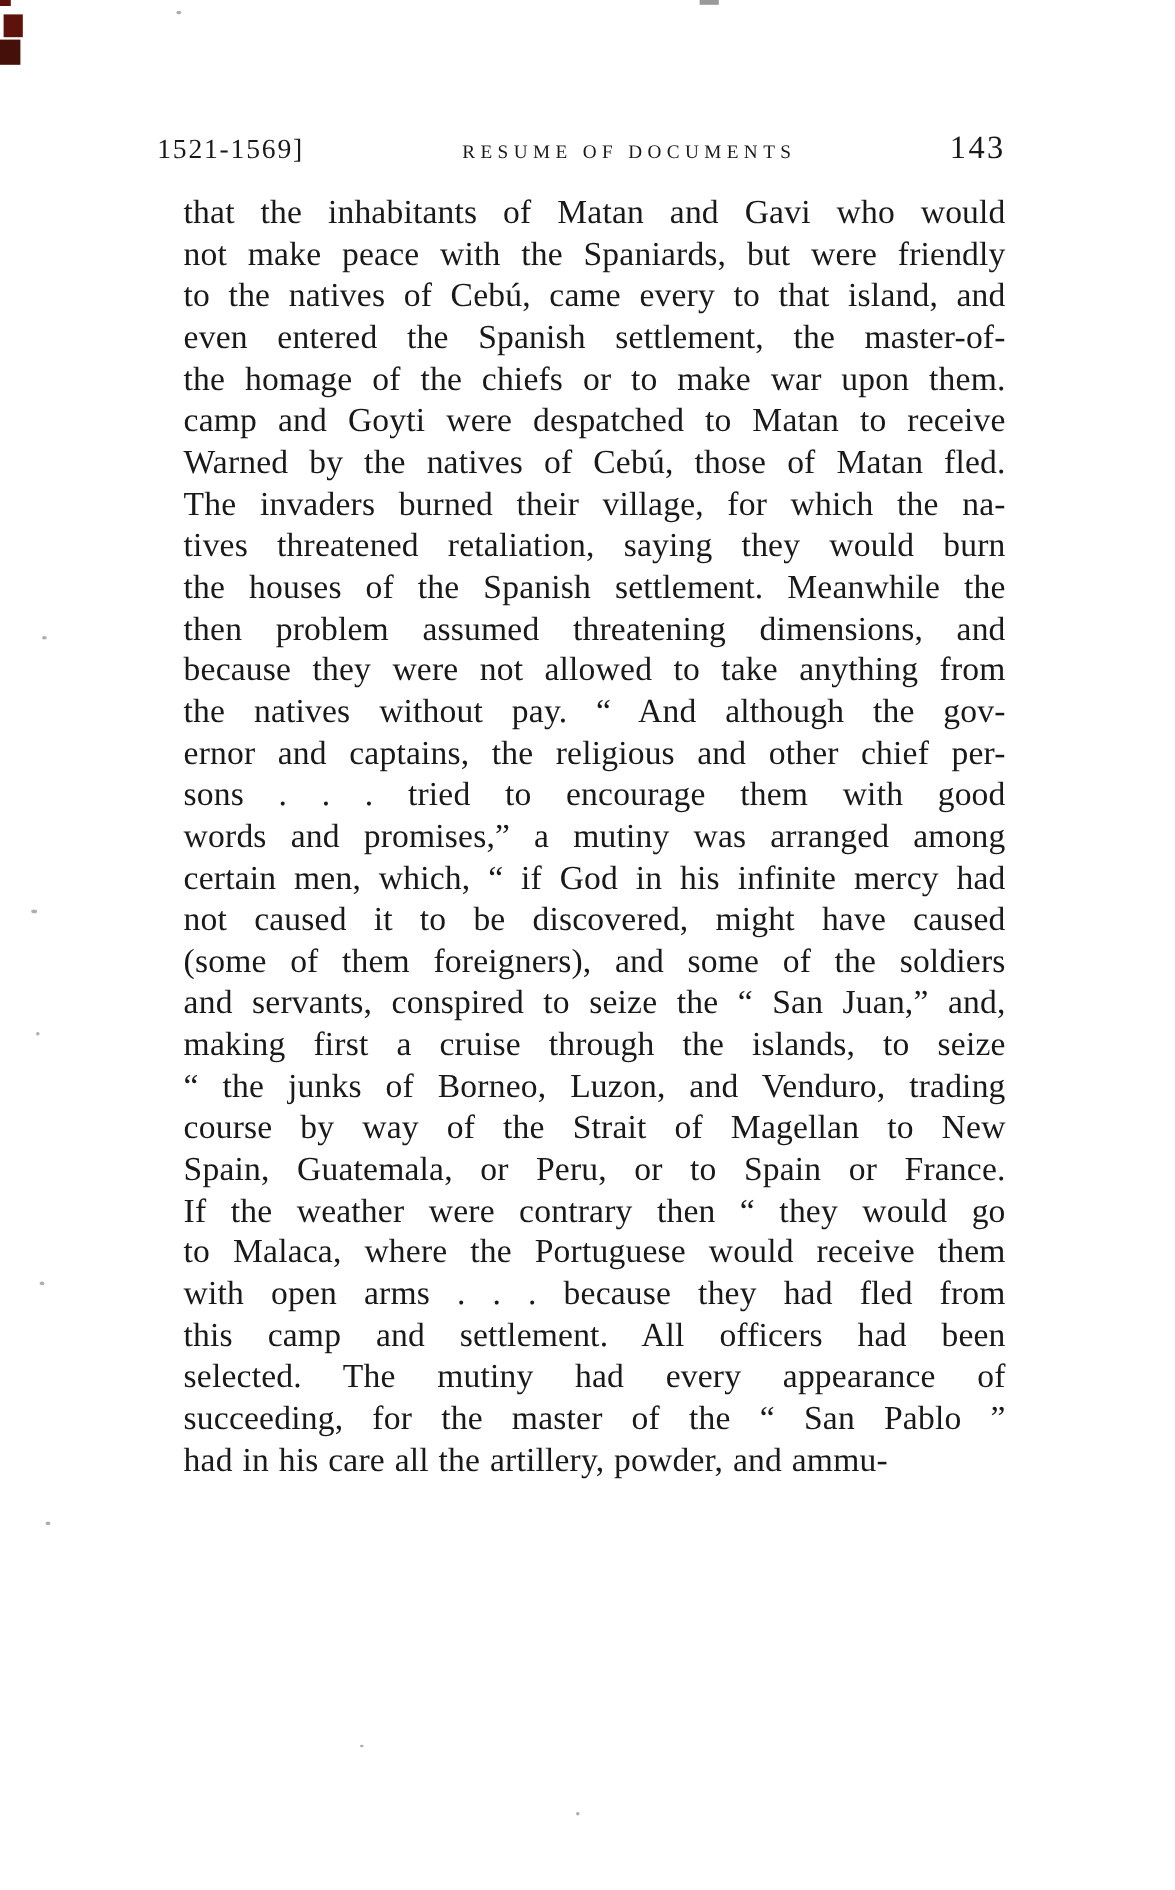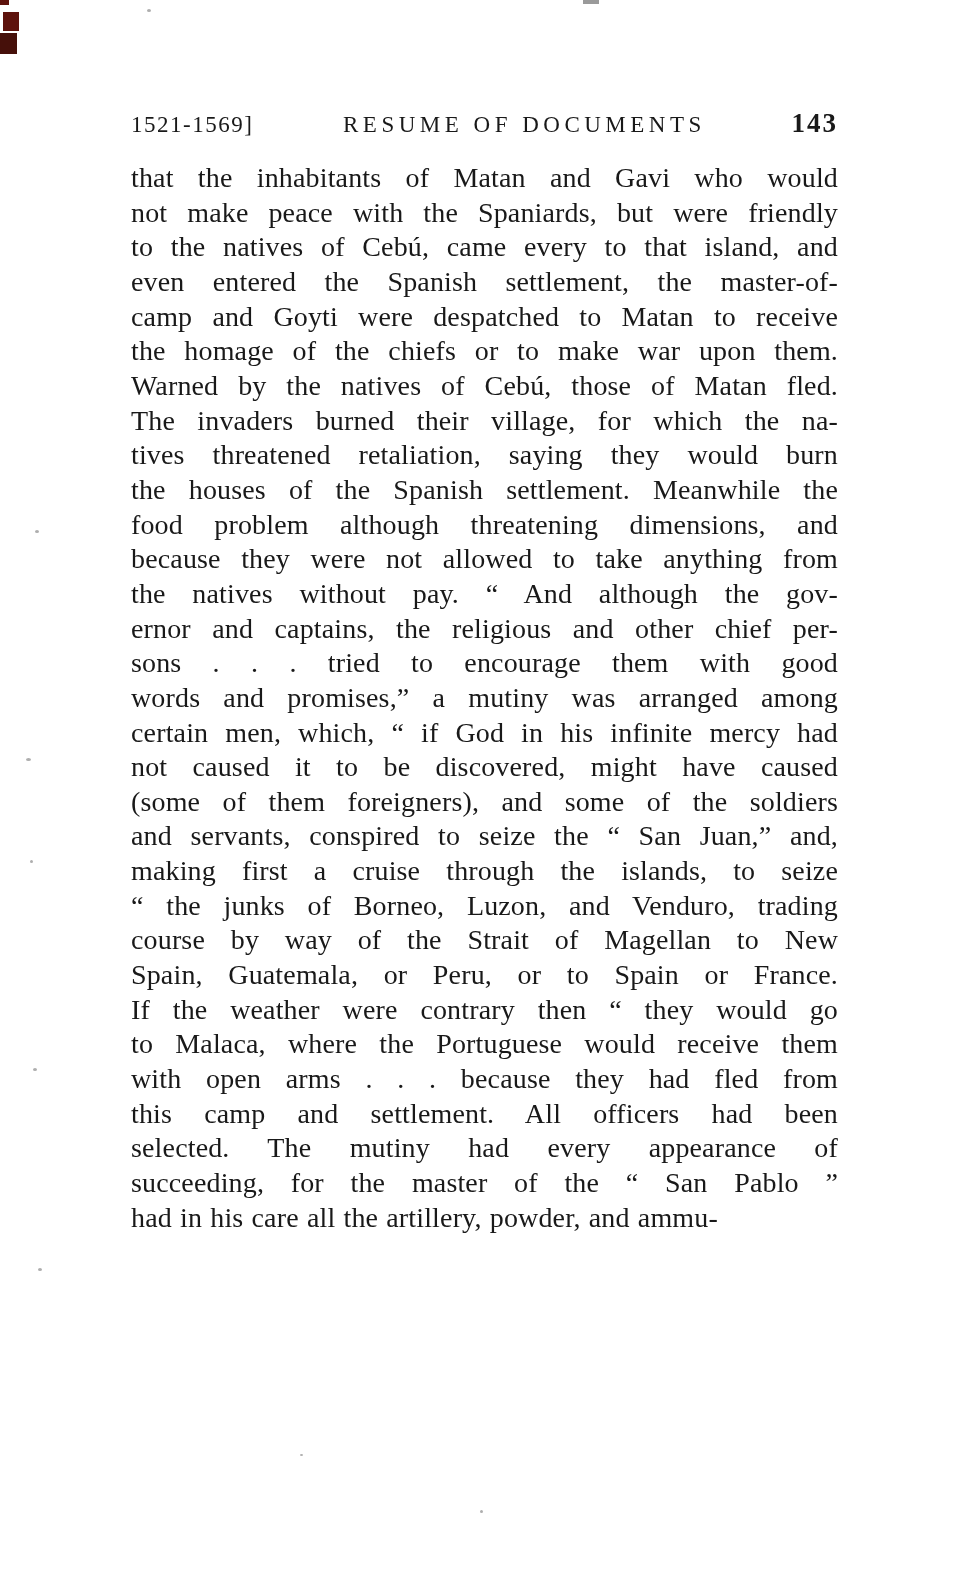--- a/index.html
+++ b/index.html
@@ -20,38 +20,39 @@
   }
   .header{
     position:absolute;
     top:108px;left:131px;width:707px;
     display:flex;justify-content:space-between;align-items:baseline;
   }
   .header .date{
     font-size:23px;letter-spacing:1.5px;white-space:nowrap;
   }
   .header .title{
-    font-size:23px;letter-spacing:4.5px;white-space:nowrap;
+    font-size:16px;letter-spacing:4.5px;white-space:nowrap;
     margin-left:4px;
   }
   .header .pagenum{
-    font-size:27px;letter-spacing:2px;font-weight:bold;
+    font-size:27px;letter-spacing:2px;
   }
   .body{
     position:absolute;
     top:161px;left:131px;width:707px;
     font-size:28px;
     line-height:34.65px;
     letter-spacing:0.15px;
     word-spacing:1px;
   }
   .line{
     text-align:justify;
     text-align-last:justify;
     white-space:nowrap;  
+    margin-left:22px;
   }
   .line.last{
     text-align-last:left;
     white-space:normal;
     font-family:Liberation Serif, serif;
   }
   
   .mark{position:absolute;}
   .mark-a{left:3px;top:12px;width:16px;height:19px;background:var(--mark_dark);}
   .mark-b{left:0px;top:33px;width:17px;height:21px;background:var(--mark_darker);}
@@ -68,27 +69,27 @@
     <span class="date">1521-1569]</span>
     <span class="title">RESUME OF DOCUMENTS</span>
     <span class="pagenum">143</span>
   </div>
 
   <div class="body">
       <div class="line">that the inhabitants of Matan and Gavi who would</div>
       <div class="line">not make peace with the Spaniards, but were friendly</div>
       <div class="line">to the natives of Cebú, came every to that island, and</div>
       <div class="line">even entered the Spanish settlement, the master-of-</div>
+      <div class="line">the homage of the chiefs or to make war upon them.</div>
       <div class="line">camp and Goyti were despatched to Matan to receive</div>
-      <div class="line">the homage of the chiefs or to make war upon them.</div>
       <div class="line">Warned by the natives of Cebú, those of Matan fled.</div>
       <div class="line">The invaders burned their village, for which the na-</div>
       <div class="line">tives threatened retaliation, saying they would burn</div>
       <div class="line">the houses of the Spanish settlement. Meanwhile the</div>
-      <div class="line">food problem although threatening dimensions, and</div>
+      <div class="line">then problem assumed threatening dimensions, and</div>
       <div class="line">because they were not allowed to take anything from</div>
       <div class="line">the natives without pay. “ And although the gov-</div>
       <div class="line">ernor and captains, the religious and other chief per-</div>
       <div class="line">sons . . . tried to encourage them with good</div>
       <div class="line">words and promises,” a mutiny was arranged among</div>
       <div class="line">certain men, which, “ if God in his infinite mercy had</div>
       <div class="line">not caused it to be discovered, might have caused</div>
       <div class="line">(some of them foreigners), and some of the soldiers</div>
       <div class="line">and servants, conspired to seize the “ San Juan,” and,</div>
       <div class="line">making first a cruise through the islands, to seize</div>

